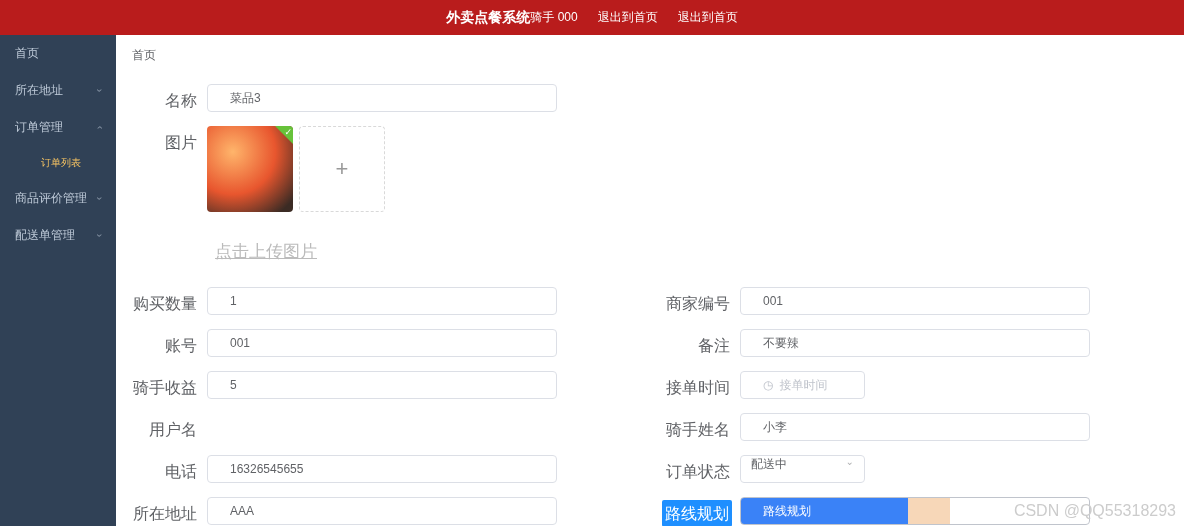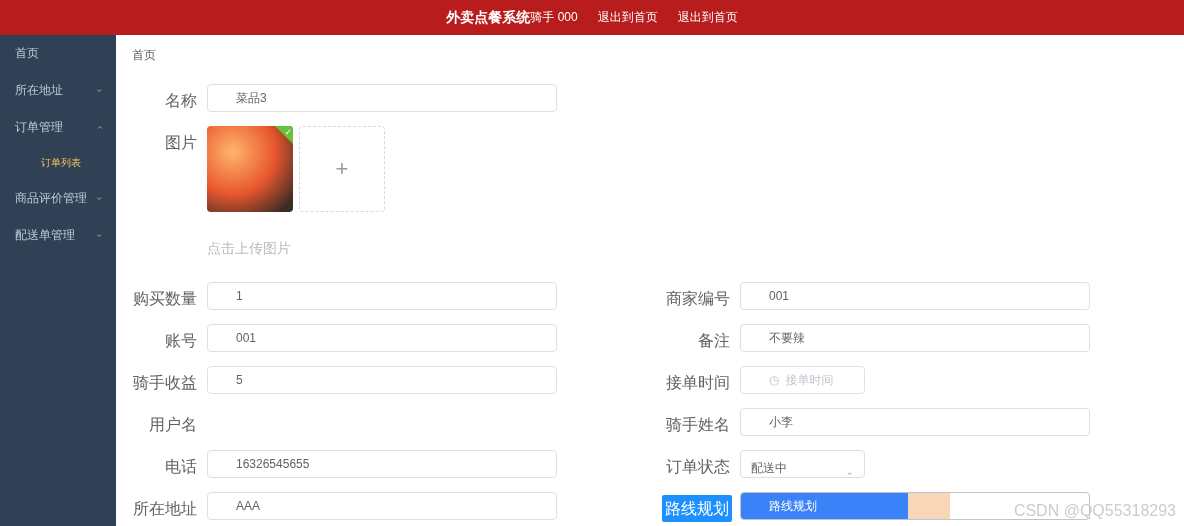--- a/index.html
+++ b/index.html
@@ -14,31 +14,31 @@
     .sidebar-item.has-children::after { content: "›"; transform: rotate(90deg); opacity: 0.6; font-size: 10px; }
     .sidebar-item.expanded::after { transform: rotate(-90deg); }
     .sidebar-subitem { padding: 10px 15px 10px 41px; font-size: 10px; color: #f8c562; cursor: pointer; }
     .main { flex: 1; padding: 12px 16px; overflow: auto; }
     .breadcrumb { font-size: 12px; color: #606266; margin-bottom: 20px; }
     .form-grid { display: flex; gap: 30px; }
     .form-col { flex: 1; }
     .form-row { display: flex; align-items: flex-start; margin-bottom: 14px; }
     .form-label { width: 65px; text-align: right; margin-right: 10px; font-size: 16px; color: #606266; padding-top: 7px; white-space: nowrap; }
     .label-highlight { background: #1e8fff; color: #fff; padding: 5px 3px; margin-left: -3px; margin-top: 3px; border-radius: 2px; }
-    .input { width: 350px; height: 28px; border: 1px solid #dcdfe6; border-radius: 4px; padding: 0 28px; font-size: 12px; color: #606266; outline: none; }
+    .input { width: 350px; height: 28px; border: 1px solid #dcdfe6; border-radius: 4px; padding: 0 22px; font-size: 12px; color: #606266; outline: none; }
     .input-short { width: 125px; }
-    .select { width: 125px; height: 28px; border: 1px solid #dcdfe6; border-radius: 4px; padding: 0 10px; font-size: 12px; color: #606266; display: flex; align-items: flex-end; justify-content: space-between; cursor: pointer; }
+    .select { width: 125px; height: 28px; border: 1px solid #dcdfe6; border-radius: 4px; padding: 0 10px; font-size: 12px; color: #606266; display: flex; align-items: flex-start; justify-content: space-between; cursor: pointer; }
     .chevron { font-size: 10px; opacity: 0.5; }
     .image-row { display: flex; gap: 6px; }
     .image-preview { width: 86px; height: 86px; position: relative; border-radius: 4px; overflow: hidden; }
     .food-img { width: 100%; height: 100%; background: radial-gradient(circle at 30% 30%, #ffb56b, #e8562e 50%, #3b2b24 90%); }
     .check-badge { position: absolute; top: 0; right: 0; width: 0; height: 0; border-left: 18px solid transparent; border-top: 18px solid #67c23a; }
     .check-badge::after { content: "✓"; position: absolute; top: -17px; right: 1px; color: #fff; font-size: 9px; }
     .upload-box { width: 86px; height: 86px; border: 1px dashed #d9d9d9; border-radius: 4px; display: flex; align-items: center; justify-content: center; color: #999; font-size: 22px; cursor: pointer; }
-    .upload-hint { font-size: 14px; color: #bbb; margin: 28px 0 10px 0; }
+    .upload-hint { font-size: 17px; color: #bbb; margin: 28px 0 10px 8px; text-decoration: underline; }
     .input-highlight { background: linear-gradient(90deg, #3a82f7 0%, #3a82f7 48%, #f7d7b8 48%, #f7d7b8 60%, transparent 60%); color: #fff; border-color: #c0c4cc; position: relative; }
     .placeholder { color: #c0c4cc; }
     .date-input { display: flex; align-items: center; gap: 6px; }
     .watermark { position: fixed; right: 8px; bottom: 6px; font-size: 16px; color: #ccc; pointer-events: none; }
   </style>
 </head>
 <body>
 
 <div class="header">
   <div class="app-title">外卖点餐系统</div>

